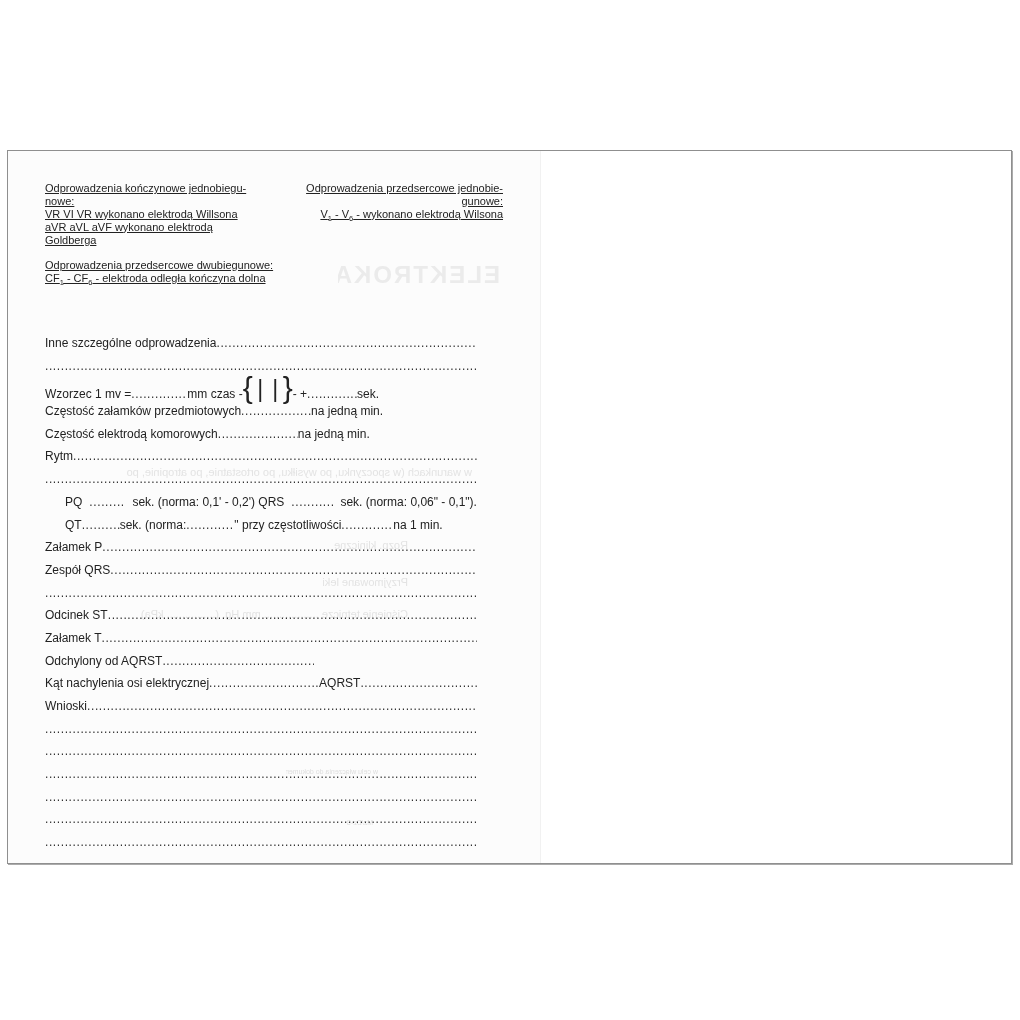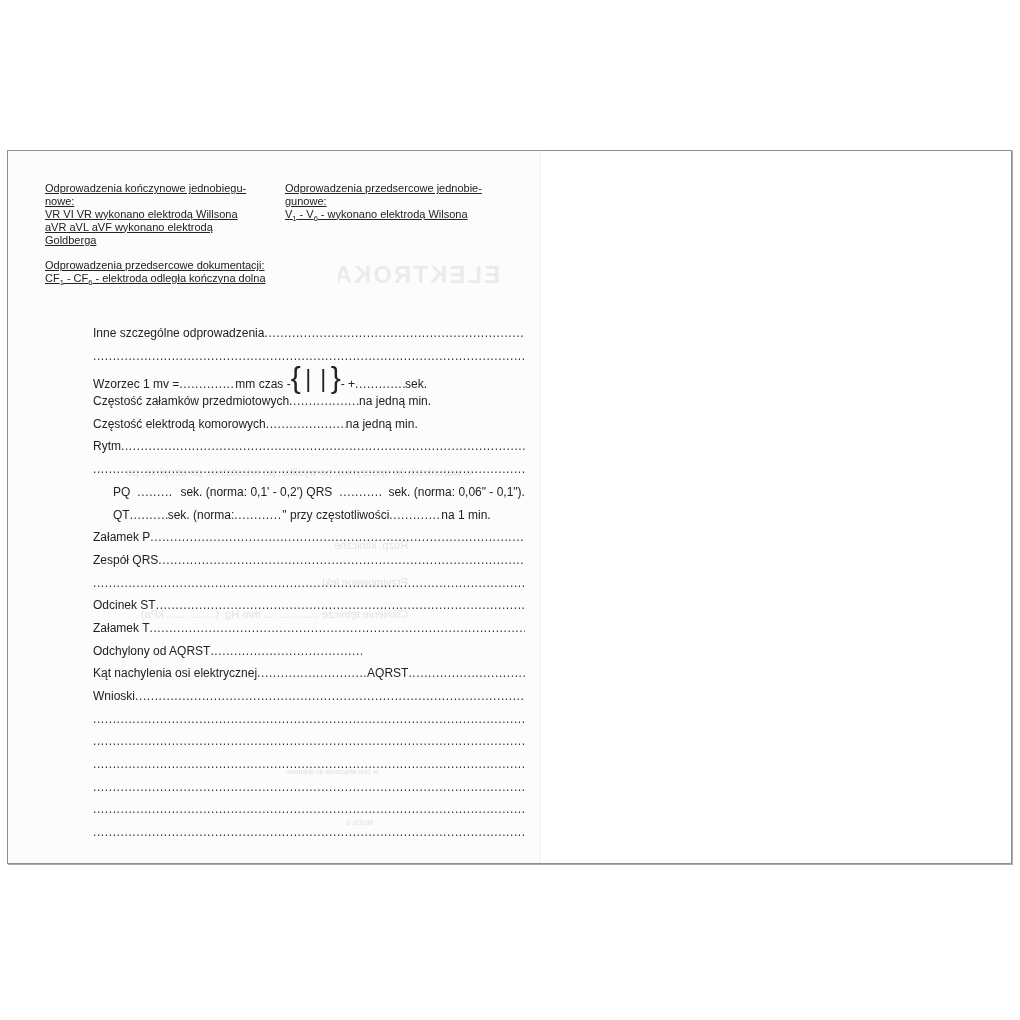--- a/index.html
+++ b/index.html
@@ -11,25 +11,25 @@
          box-shadow:1px 1px 0 0 #ababab;}
   .scan-page{position:absolute;left:0;top:0;bottom:0;width:532px;
              background:#fcfcfc;border-right:1px solid #f1f1f1;}
   
   .bleed{position:absolute;transform:scaleX(-1);white-space:nowrap;
          overflow:hidden;pointer-events:none;}
   
   .block{position:absolute;font-size:11px;text-decoration:underline;}
   .bline{height:12.9px;line-height:12.9px;white-space:nowrap;}
   .block-tl{left:37px;top:31px;width:240px;}
-  .block-tr{left:277px;top:31px;width:218px;}
+  .block-tr{left:277px;top:31px;width:218px;text-align:right;}
   .block-bip{left:37px;top:108px;width:440px;}
   sub{font-size:7.5px;line-height:0;}
   
-  .form-lines{position:absolute;left:37px;top:171px;width:432px;font-size:12px;margin-left:48px;}
+  .form-lines{position:absolute;left:37px;top:181px;width:432px;font-size:12px;}
   .fline{height:22.7px;line-height:22.7px;display:flex;align-items:baseline;
          white-space:nowrap;overflow:visible;}
   .seg{flex:0 0 auto;}
   .seg-brace{flex:0 0 auto;font-size:30px;line-height:22.7px;font-weight:500;}
   .seg-bar{flex:0 0 auto;font-size:23px;line-height:22.7px;font-weight:300;
            margin:0 4.5px;transform:translateY(-1px);}
   .dots{overflow:hidden;color:#2e2e2e;letter-spacing:0.6px;}
   .dots::after{content:"......................................................................................................................................................................................................................";}
 </style>
 </head>
@@ -53,21 +53,21 @@
           <div class="bline"><span class="seg">VR VI VR  wykonano elektrodą Willsona</span></div>
           <div class="bline"><span class="seg">aVR  aVL  aVF  wykonano elektrodą</span></div>
           <div class="bline"><span class="seg">Goldberga</span></div>
         </div>
       <div class="block block-tr" id="block-tr">
           <div class="bline"><span class="seg">Odprowadzenia przedsercowe jednobie-</span></div>
           <div class="bline"><span class="seg">gunowe:</span></div>
           <div class="bline"><span class="seg">V</span><sub class="seg">1</sub><span class="seg"> - V</span><sub class="seg">6</sub><span class="seg"> - wykonano elektrodą Wilsona</span></div>
         </div>
       <div class="block block-bip" id="block-bip">
-          <div class="bline"><span class="seg">Odprowadzenia przedsercowe dokumentacji:</span></div>
+          <div class="bline"><span class="seg">Odprowadzenia przedsercowe dwubiegunowe:</span></div>
           <div class="bline"><span class="seg">CF</span><sub class="seg">1</sub><span class="seg"> - CF</span><sub class="seg">6</sub><span class="seg"> - elektroda odległa kończyna dolna</span></div>
         </div>
       <div class="form-lines" id="form-lines">
           <div class="fline">
             <span class="seg">Inne szczególne odprowadzenia </span>
             <span class="dots" style="flex: 1 1 auto;"></span>
           </div>
           <div class="fline">
             <span class="dots" style="flex: 1 1 auto;"></span>
           </div>

